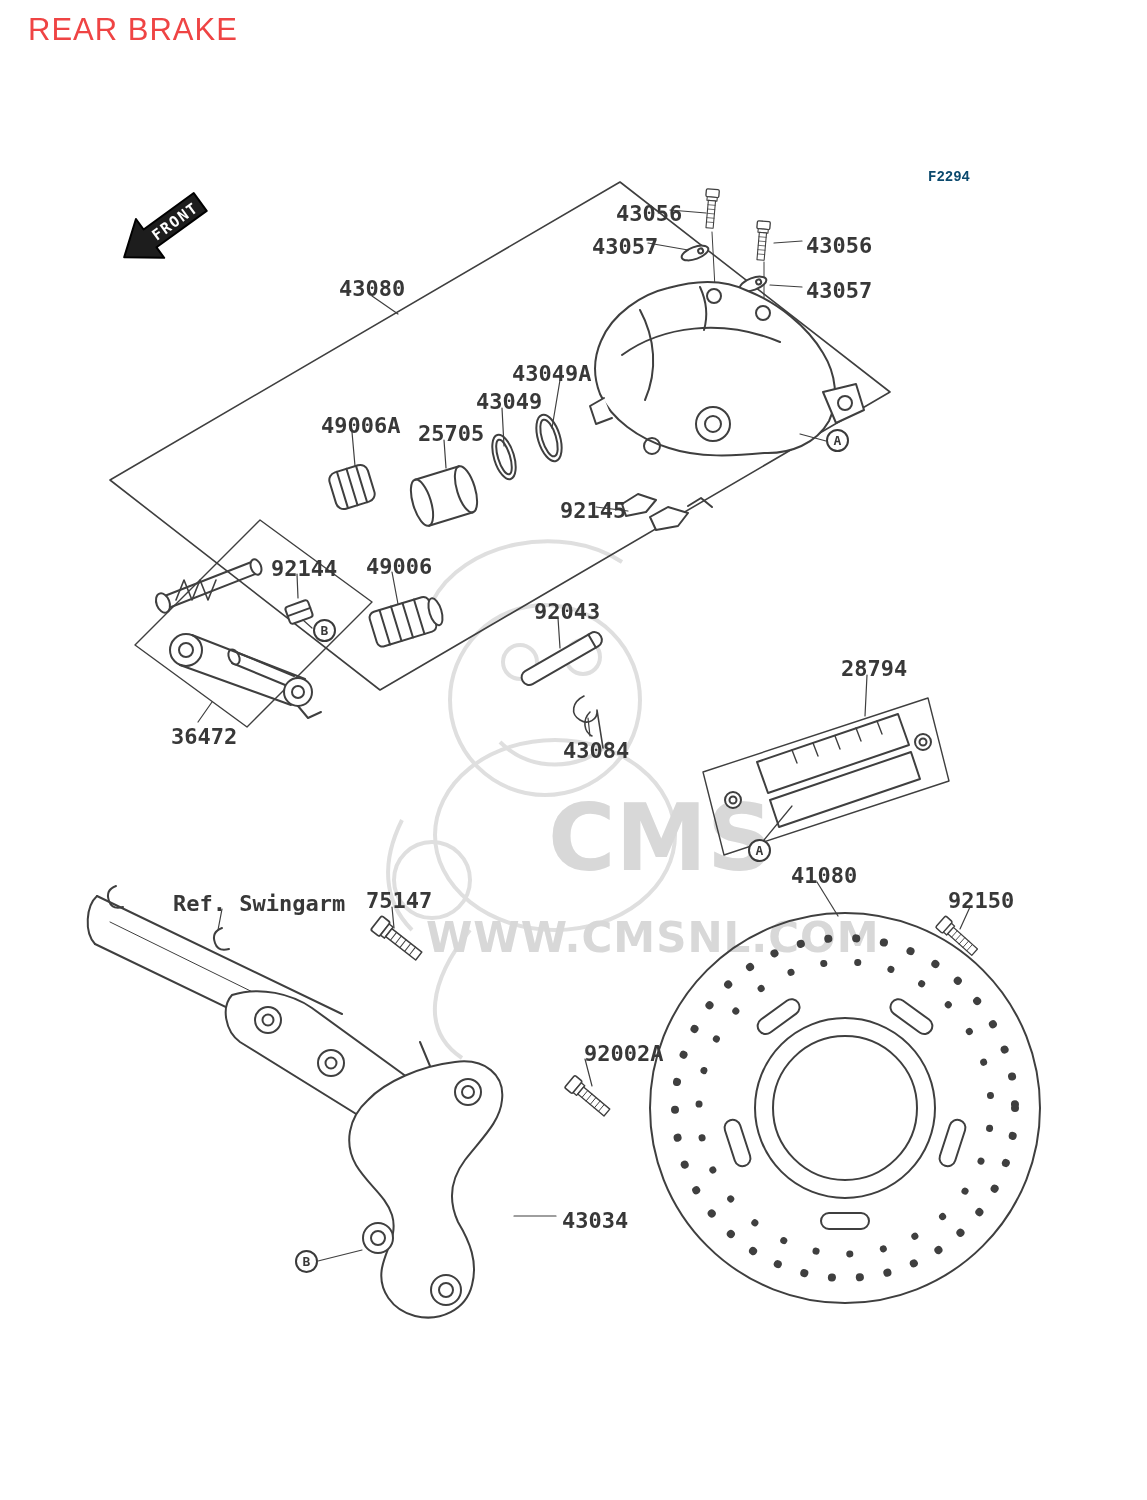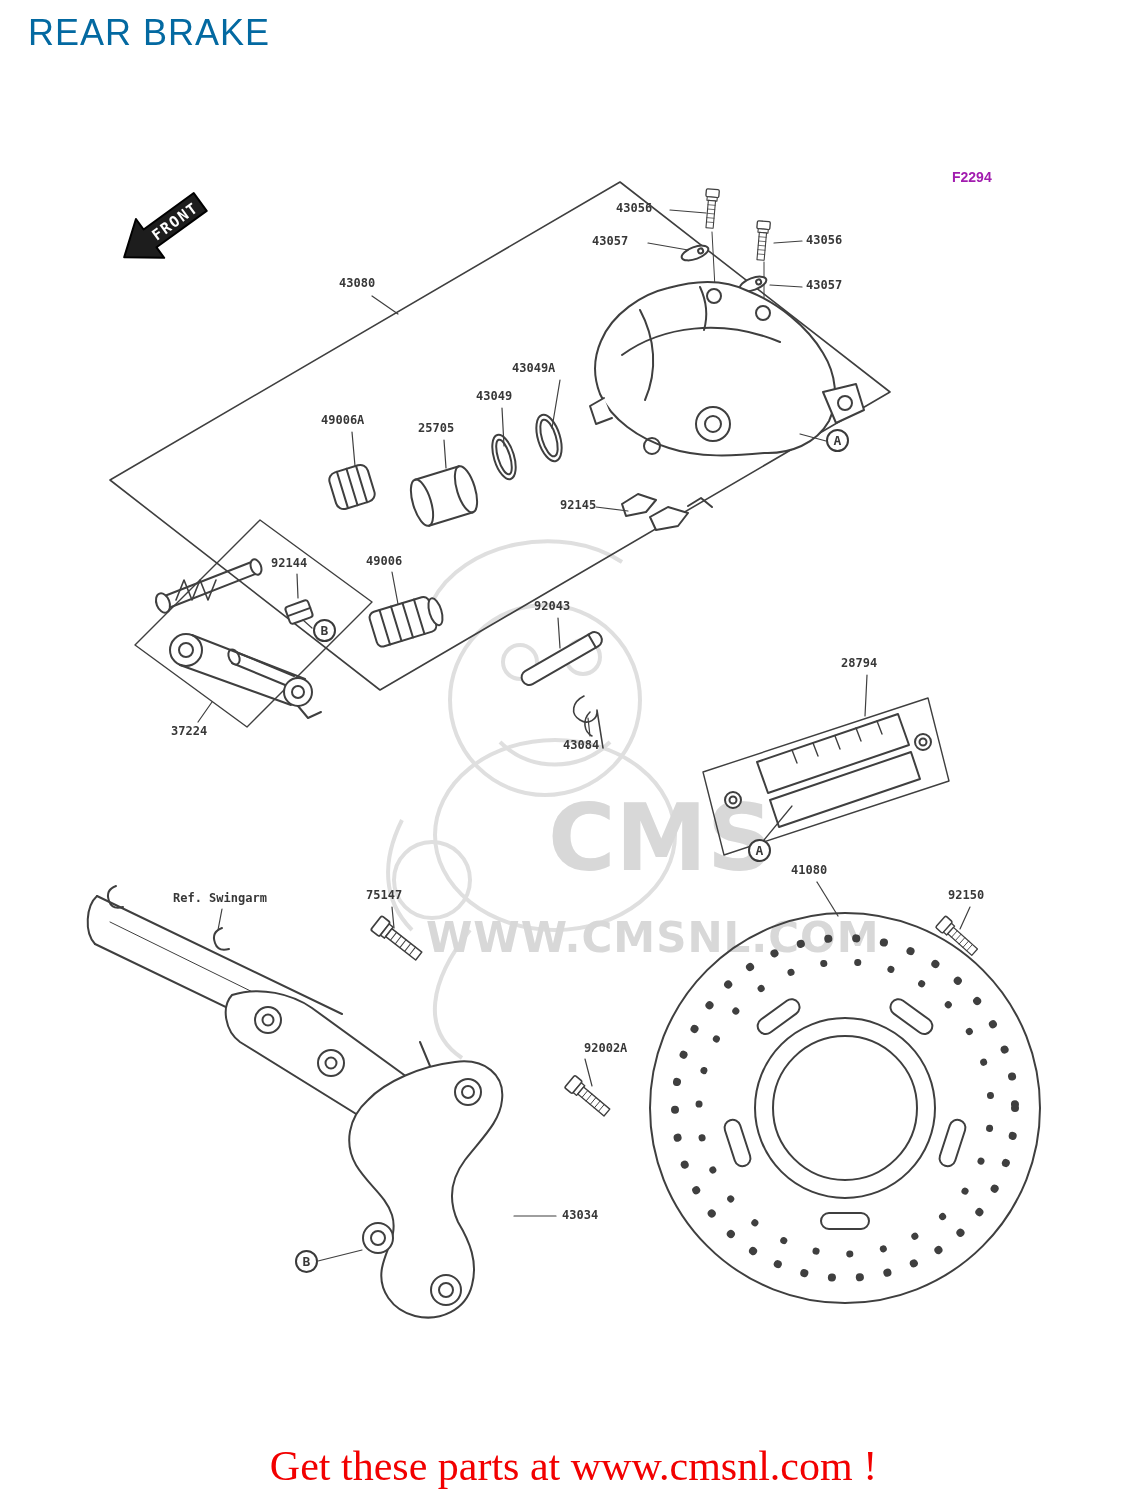--- a/index.html
+++ b/index.html
@@ -5,31 +5,31 @@
   * { margin:0; padding:0; box-sizing:border-box; }
   html,body { background:#fff; }
   body {
     width:1147px; height:1500px; position:relative; overflow:hidden;
     font-family:"Liberation Sans", sans-serif;
   }
   .stage { position:absolute; inset:0; }
   svg.diagram { position:absolute; left:0; top:0; }
   .page-title {
     position:absolute; left:28px; top:12px;
-    font-size:36px; color:#0369a1; letter-spacing:1px;
+    font-size:31px; color:#ef4444; letter-spacing:1px;
   }
   .fig-code {
-    position:absolute; left:952px; top:169px;
-    font-family:Liberation Sans, sans-serif; font-weight:bold;
-    font-size:14px; color:#a21caf;
+    position:absolute; left:928px; top:169px;
+    font-family:Liberation Mono, monospace; font-weight:bold;
+    font-size:14px; color:#0c4a6e;
   }
   .plabel {
     position:absolute; white-space:nowrap;
     font-family:"DejaVu Sans Mono", monospace; font-weight:bold;
-    font-size:12px; color:#383838;
+    font-size:22px; color:#383838;
   }
   .callout {
     position:absolute; width:23px; height:23px;
     border:2px solid #3a3a3a; border-radius:50%;
     text-align:center; line-height:19px; background:#fff;
     font-family:"DejaVu Sans Mono", monospace; font-weight:bold;
     font-size:13px; color:#3a3a3a;
   }
   .footer {
     position:absolute; left:0; right:0; top:1442px;
@@ -275,29 +275,28 @@
   <div class="plabel" style="left:806px;top:233px">43056</div>
   <div class="plabel" style="left:806px;top:278px">43057</div>
   <div class="plabel" style="left:512px;top:361px">43049A</div>
   <div class="plabel" style="left:476px;top:389px">43049</div>
   <div class="plabel" style="left:418px;top:421px">25705</div>
   <div class="plabel" style="left:321px;top:413px">49006A</div>
   <div class="plabel" style="left:560px;top:498px">92145</div>
   <div class="plabel" style="left:271px;top:556px">92144</div>
   <div class="plabel" style="left:366px;top:554px">49006</div>
   <div class="plabel" style="left:534px;top:599px">92043</div>
-  <div class="plabel" style="left:171px;top:724px">37224</div>
+  <div class="plabel" style="left:171px;top:724px">36472</div>
   <div class="plabel" style="left:563px;top:738px">43084</div>
   <div class="plabel" style="left:841px;top:656px">28794</div>
   <div class="plabel" style="left:791px;top:863px">41080</div>
   <div class="plabel" style="left:948px;top:888px">92150</div>
   <div class="plabel" style="left:366px;top:888px">75147</div>
   <div class="plabel" style="left:173px;top:891px">Ref. Swingarm</div>
   <div class="plabel" style="left:584px;top:1041px">92002A</div>
   <div class="plabel" style="left:562px;top:1208px">43034</div>
 
   <div class="callout" style="left:826px;top:429px">A</div>
   <div class="callout" style="left:748px;top:839px">A</div>
   <div class="callout" style="left:313px;top:619px">B</div>
   <div class="callout" style="left:295px;top:1250px">B</div>
 
-  <div class="footer">Get these parts at www.cmsnl.com !</div>
 </div>
 
 </body></html>

